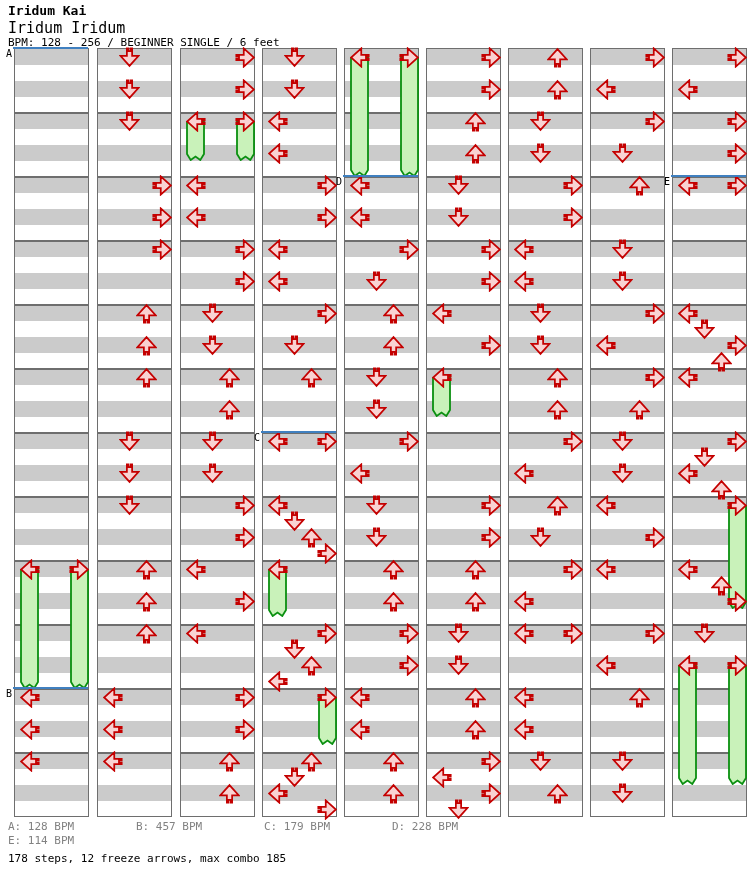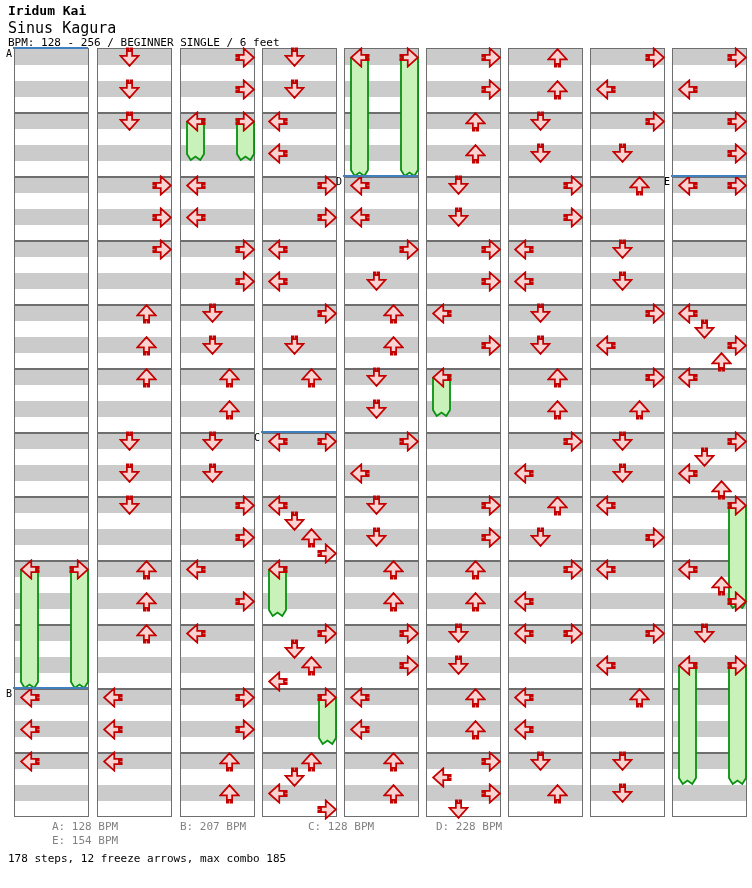--- a/index.html
+++ b/index.html
@@ -13,28 +13,28 @@
          border:1px solid #6e6e6e;box-sizing:content-box;
          background:repeating-linear-gradient(to bottom,#cbcbcb 0px,#cbcbcb 16px,#ffffff 16px,#ffffff 32px);}
   .measure-line{position:absolute;left:0;width:73px;height:2px;background:#6e6e6e;}
   .note{position:absolute;width:21px;height:21px;}
   .note svg{display:block;width:21px;height:21px;}
   .freeze{position:absolute;}
   .freeze svg{display:block;}
   .marker-line{position:absolute;height:2px;}
   .marker-label{position:absolute;width:14px;font-size:10px;line-height:10px;
                 text-align:right;color:#000;}
-  .footer-label{position:absolute;font-size:11px;white-space:pre;margin-left:44px;}
+  .footer-label{position:absolute;font-size:11px;white-space:pre;}
   #summary{left:8px;top:852px;font-size:11px;color:#000;white-space:pre;}
 </style>
 </head>
 <body>
 
 <div class="abs" id="artist">Iridum Kai</div>
-<div class="abs" id="song">Sinus Kagura</div>
+<div class="abs" id="song">Iridum Iridum</div>
 <div class="abs" id="info">BPM: 128 - 256 / BEGINNER SINGLE / 6 feet</div>
 
 <div id="chart">
     <div class="strip" style="left: 14px; border-color: rgb(110, 110, 110);">
       <div class="measure-line" style="top: 63px; background: rgb(110, 110, 110);"></div>
       <div class="measure-line" style="top: 127px; background: rgb(110, 110, 110);"></div>
       <div class="measure-line" style="top: 191px; background: rgb(110, 110, 110);"></div>
       <div class="measure-line" style="top: 255px; background: rgb(110, 110, 110);"></div>
       <div class="measure-line" style="top: 319px; background: rgb(110, 110, 110);"></div>
       <div class="measure-line" style="top: 383px; background: rgb(110, 110, 110);"></div>
@@ -1129,24 +1129,24 @@
       </div>
       <div class="note" style="left: 20.5px; top: 573.5px;">
         <svg viewBox="0 0 24 24" style="transform:rotate(0deg)">
           <path d="M9,1.5 L10.7,1.5 L10.7,4.6 L13.3,4.6 L13.3,1.5 L15,1.5 L15,10 L22.4,10 L12,21.6 L1.6,10 L9,10 Z" fill="#f9d2d2" stroke="#c40000" stroke-width="2" stroke-linejoin="miter"></path>
         </svg>
       </div>
     </div>
   </div>
 
 <div class="footer-label" style="left: 8px; top: 820px; color: rgb(130, 130, 130);">A: 128 BPM</div>
-<div class="footer-label" style="left: 136px; top: 820px; color: rgb(130, 130, 130);">B: 207 BPM</div>
-<div class="footer-label" style="left: 264px; top: 820px; color: rgb(130, 130, 130);">C: 128 BPM</div>
+<div class="footer-label" style="left: 136px; top: 820px; color: rgb(130, 130, 130);">B: 457 BPM</div>
+<div class="footer-label" style="left: 264px; top: 820px; color: rgb(130, 130, 130);">C: 179 BPM</div>
 <div class="footer-label" style="left: 392px; top: 820px; color: rgb(130, 130, 130);">D: 228 BPM</div>
-<div class="footer-label" style="left: 8px; top: 834px; color: rgb(130, 130, 130);">E: 154 BPM</div>
+<div class="footer-label" style="left: 8px; top: 834px; color: rgb(130, 130, 130);">E: 114 BPM</div>
 <div class="abs" id="summary">178 steps, 12 freeze arrows, max combo 185</div>
 
 <div class="marker-line" style="left: 13px; top: 47px; width: 75px; background: rgb(64, 128, 192);"></div>
 <div class="marker-label" style="left: -2px; top: 49px;">A</div>
 <div class="marker-line" style="left: 13px; top: 687px; width: 75px; background: rgb(64, 128, 192);"></div>
 <div class="marker-label" style="left: -2px; top: 689px;">B</div>
 <div class="marker-line" style="left: 261px; top: 431px; width: 75px; background: rgb(64, 128, 192);"></div>
 <div class="marker-label" style="left: 246px; top: 433px;">C</div>
 <div class="marker-line" style="left: 343px; top: 175px; width: 75px; background: rgb(64, 128, 192);"></div>
 <div class="marker-label" style="left: 328px; top: 177px;">D</div>

